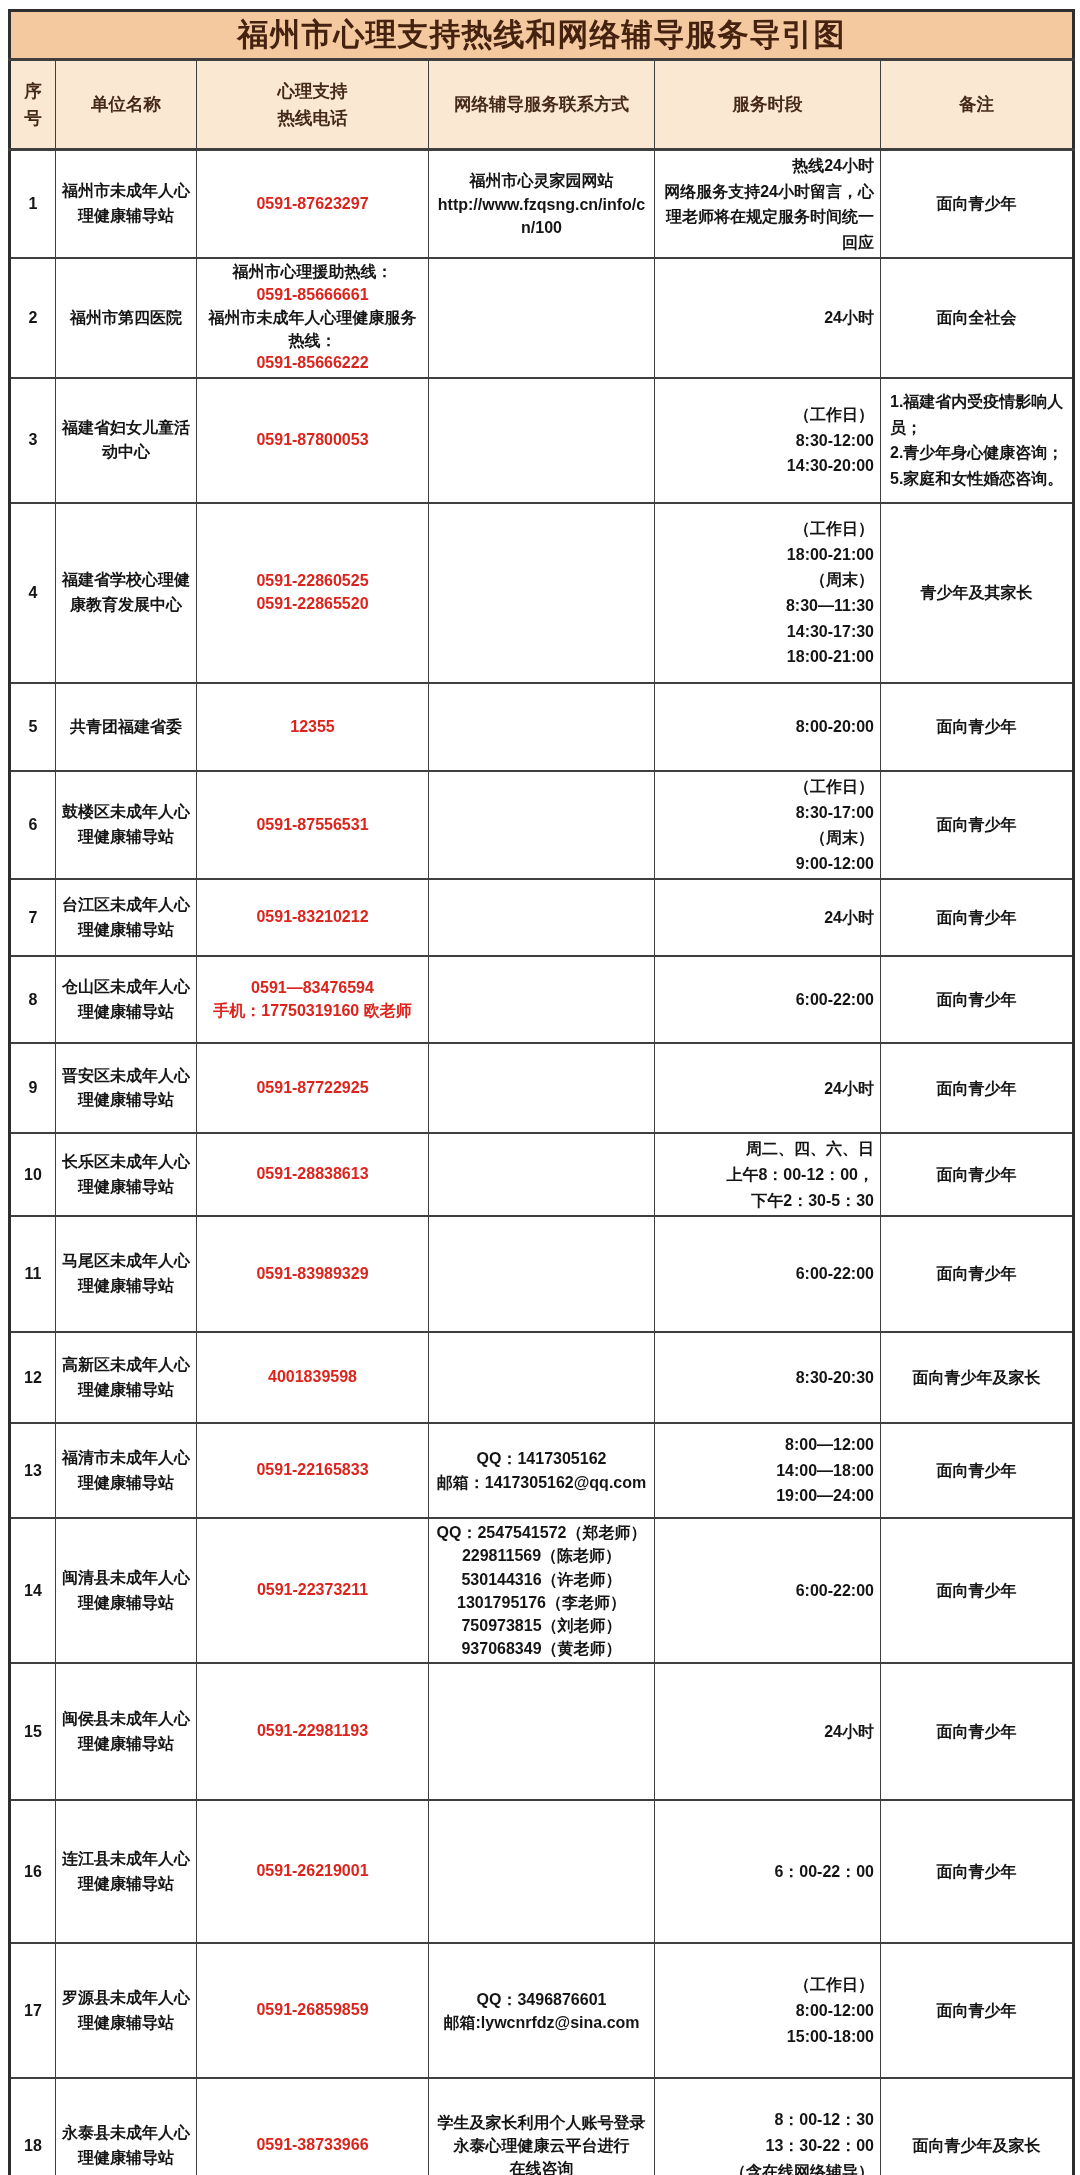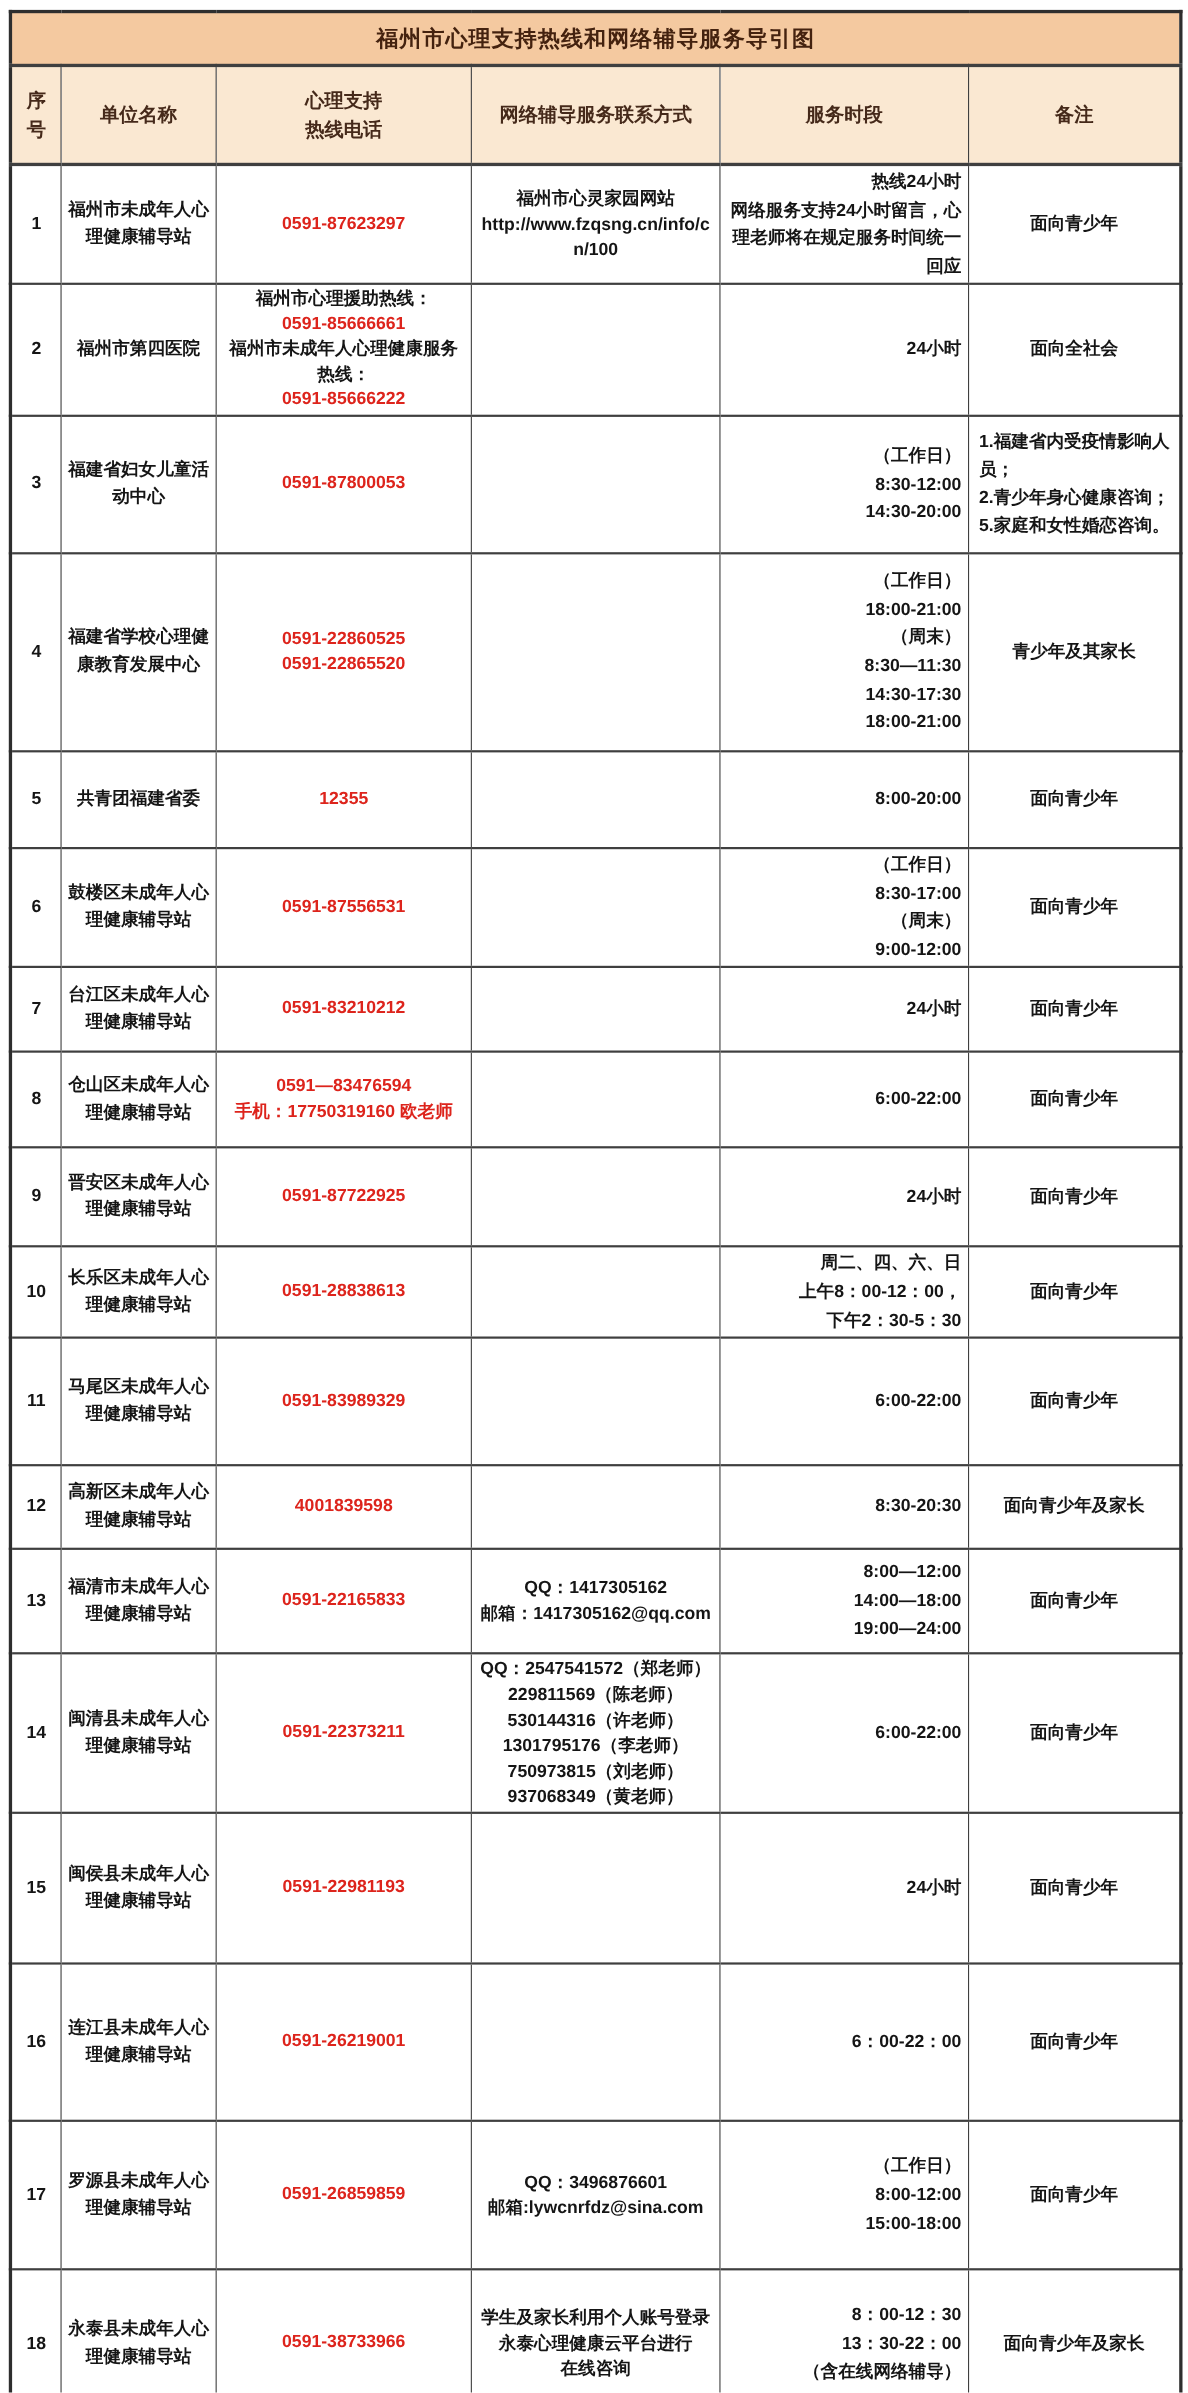--- a/index.html
+++ b/index.html
@@ -18,21 +18,21 @@
     border:3px solid #2e2e2e;
   }
   th,td{
     border:1px solid var(--bc);
     border-top-width:2px;border-bottom-width:2px;
     vertical-align:middle;text-align:center;
     padding:2px 6px;overflow:hidden;
   }
   tr.title-row th{
     background:var(--title-bg);color:var(--title-color);
-    font-size:20px;letter-spacing:1px;height:42px;
+    font-size:31px;letter-spacing:1px;height:42px;
     border-bottom-width:3px;
     font-family:Liberation Serif, serif;
   }
   tr.header-row th{
     background:var(--header-bg);color:var(--header-color);
     font-size:17.5px;line-height:1.5;height:83px;
     white-space:pre-line;border-bottom-width:3px;
   }
   td{font-size:16px;}
   .ln{display:block;}
@@ -289,21 +289,21 @@
           <div class="ln red">0591-83989329</div>
         </td>
         <td class="c-net"></td>
         <td class="c-hr">
           <div class="ln">6:00-22:00</div>
         </td>
         <td class="c-rem">
           <div class="ln">面向青少年</div>
         </td>
       </tr>
-      <tr style="height: 76px;">
+      <tr style="height: 91px;">
         <td class="c-no">
           <div class="ln">12</div>
         </td>
         <td class="c-unit">
           <div class="ln">高新区未成年人心理健康辅导站</div>
         </td>
         <td class="c-hot">
           <div class="ln red">4001839598</div>
         </td>
         <td class="c-net"></td>

